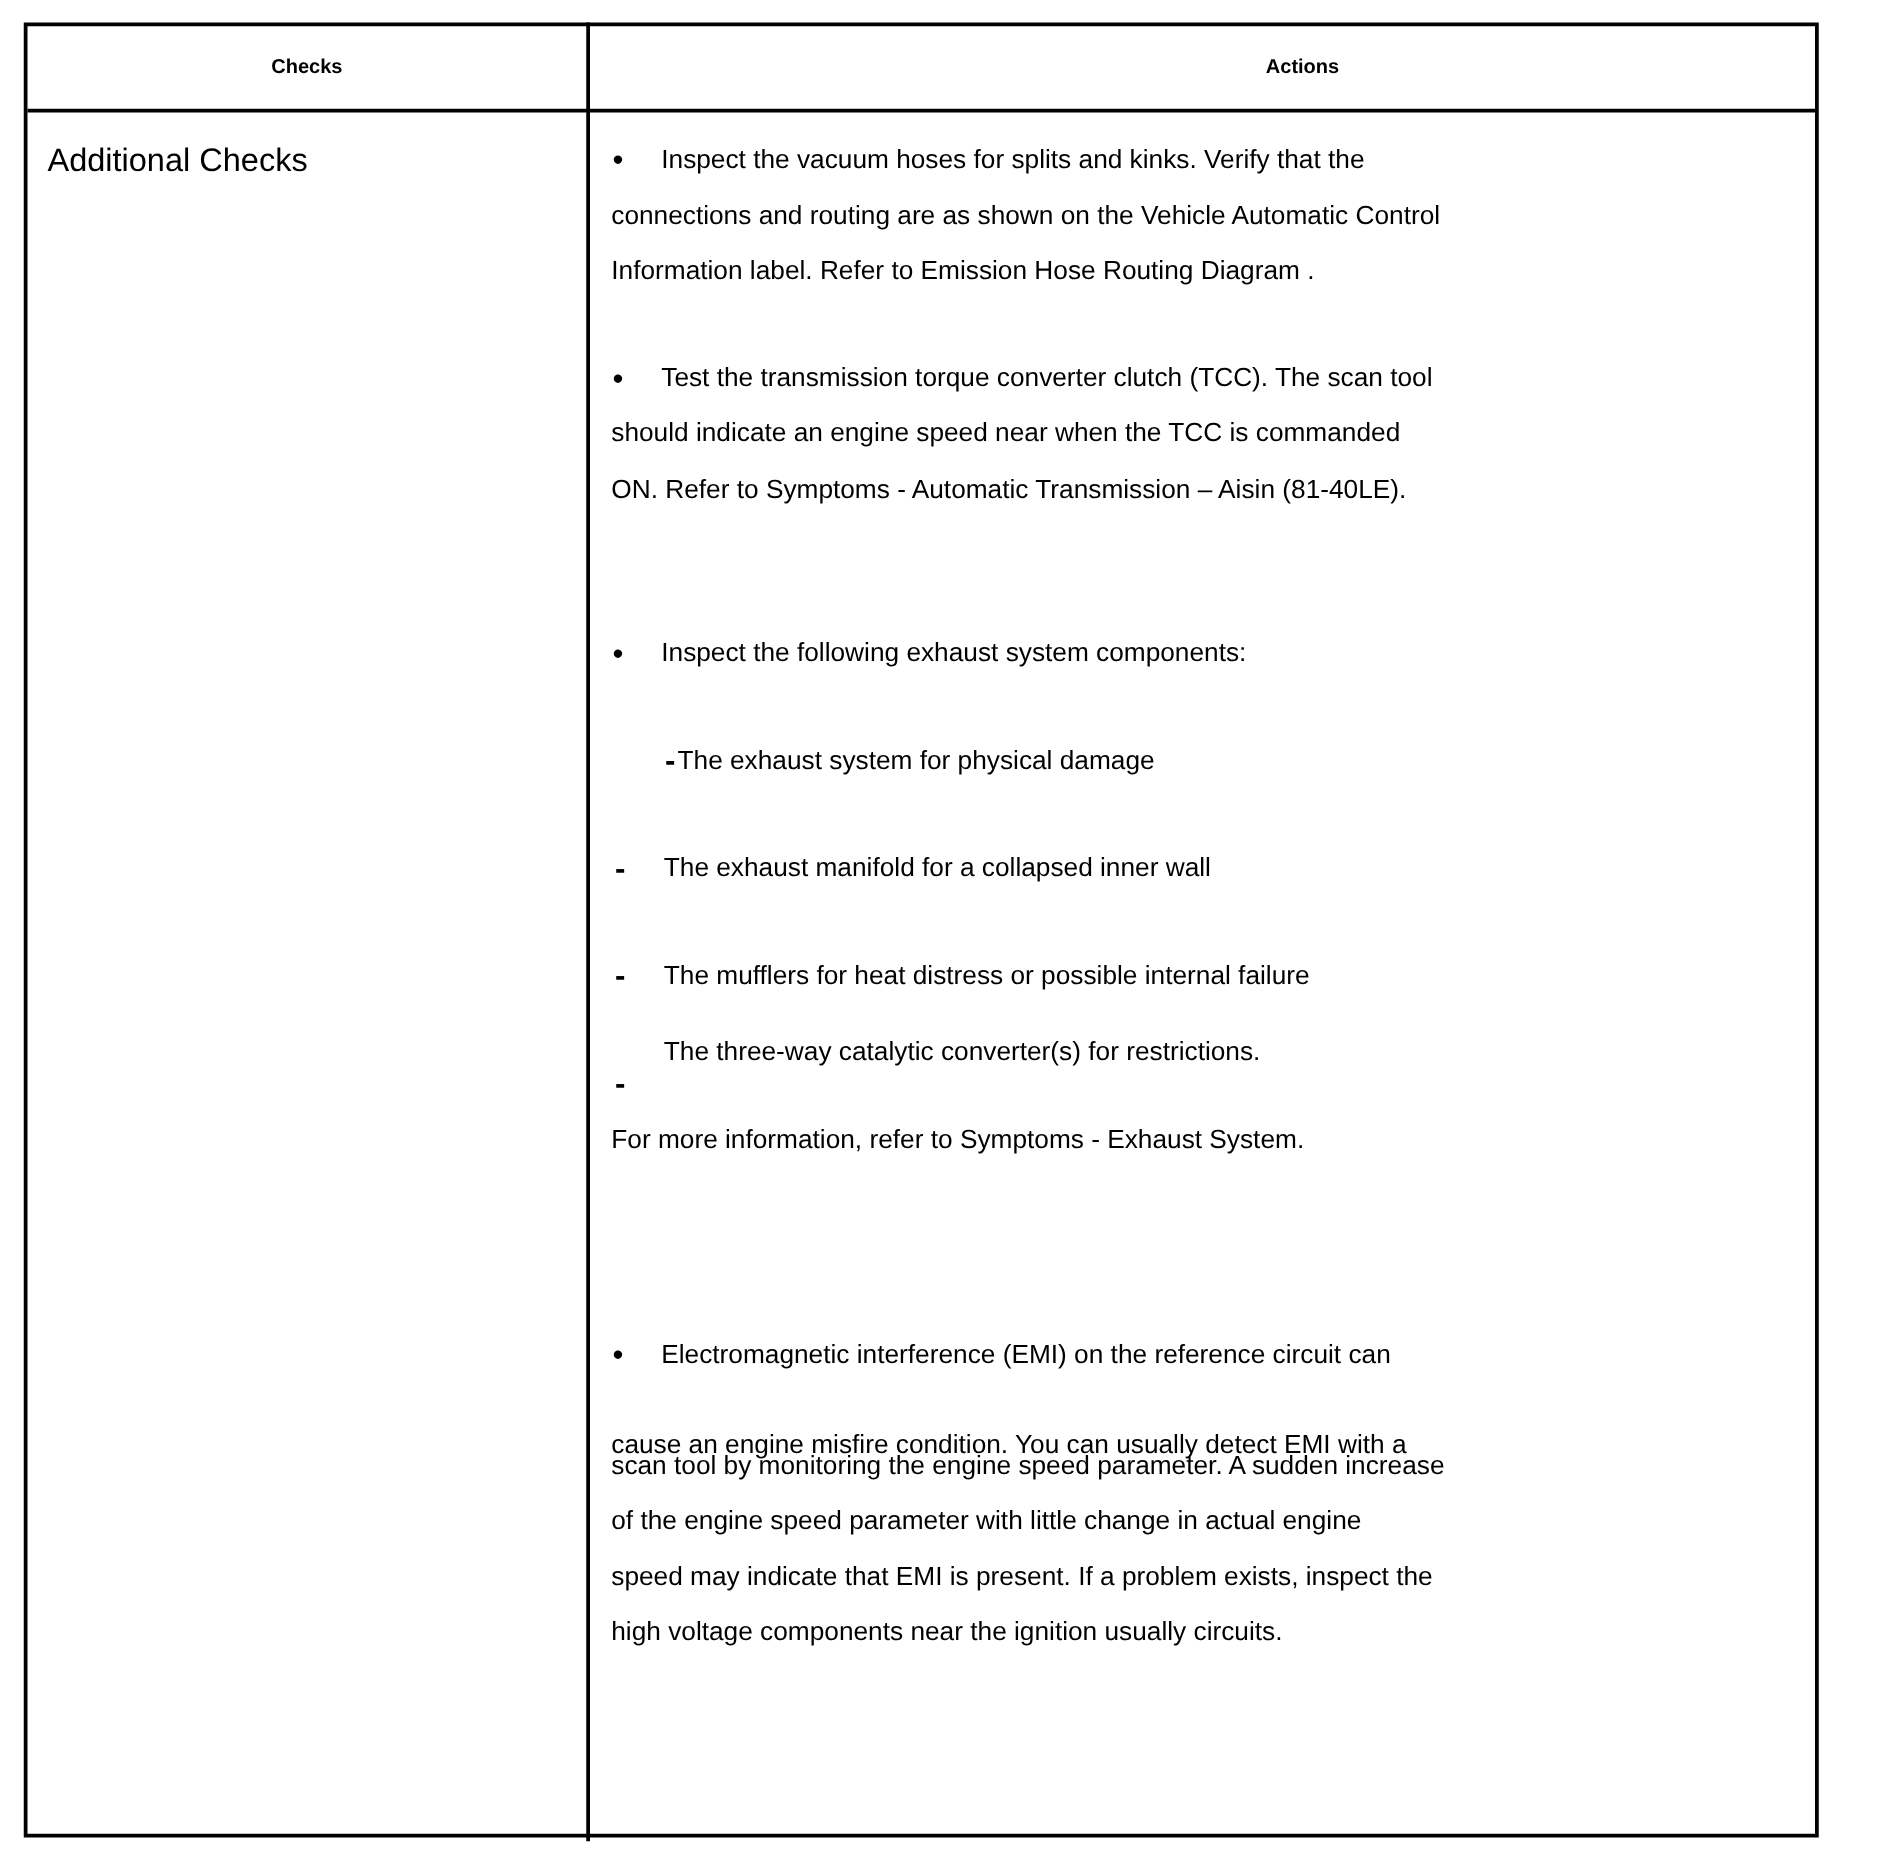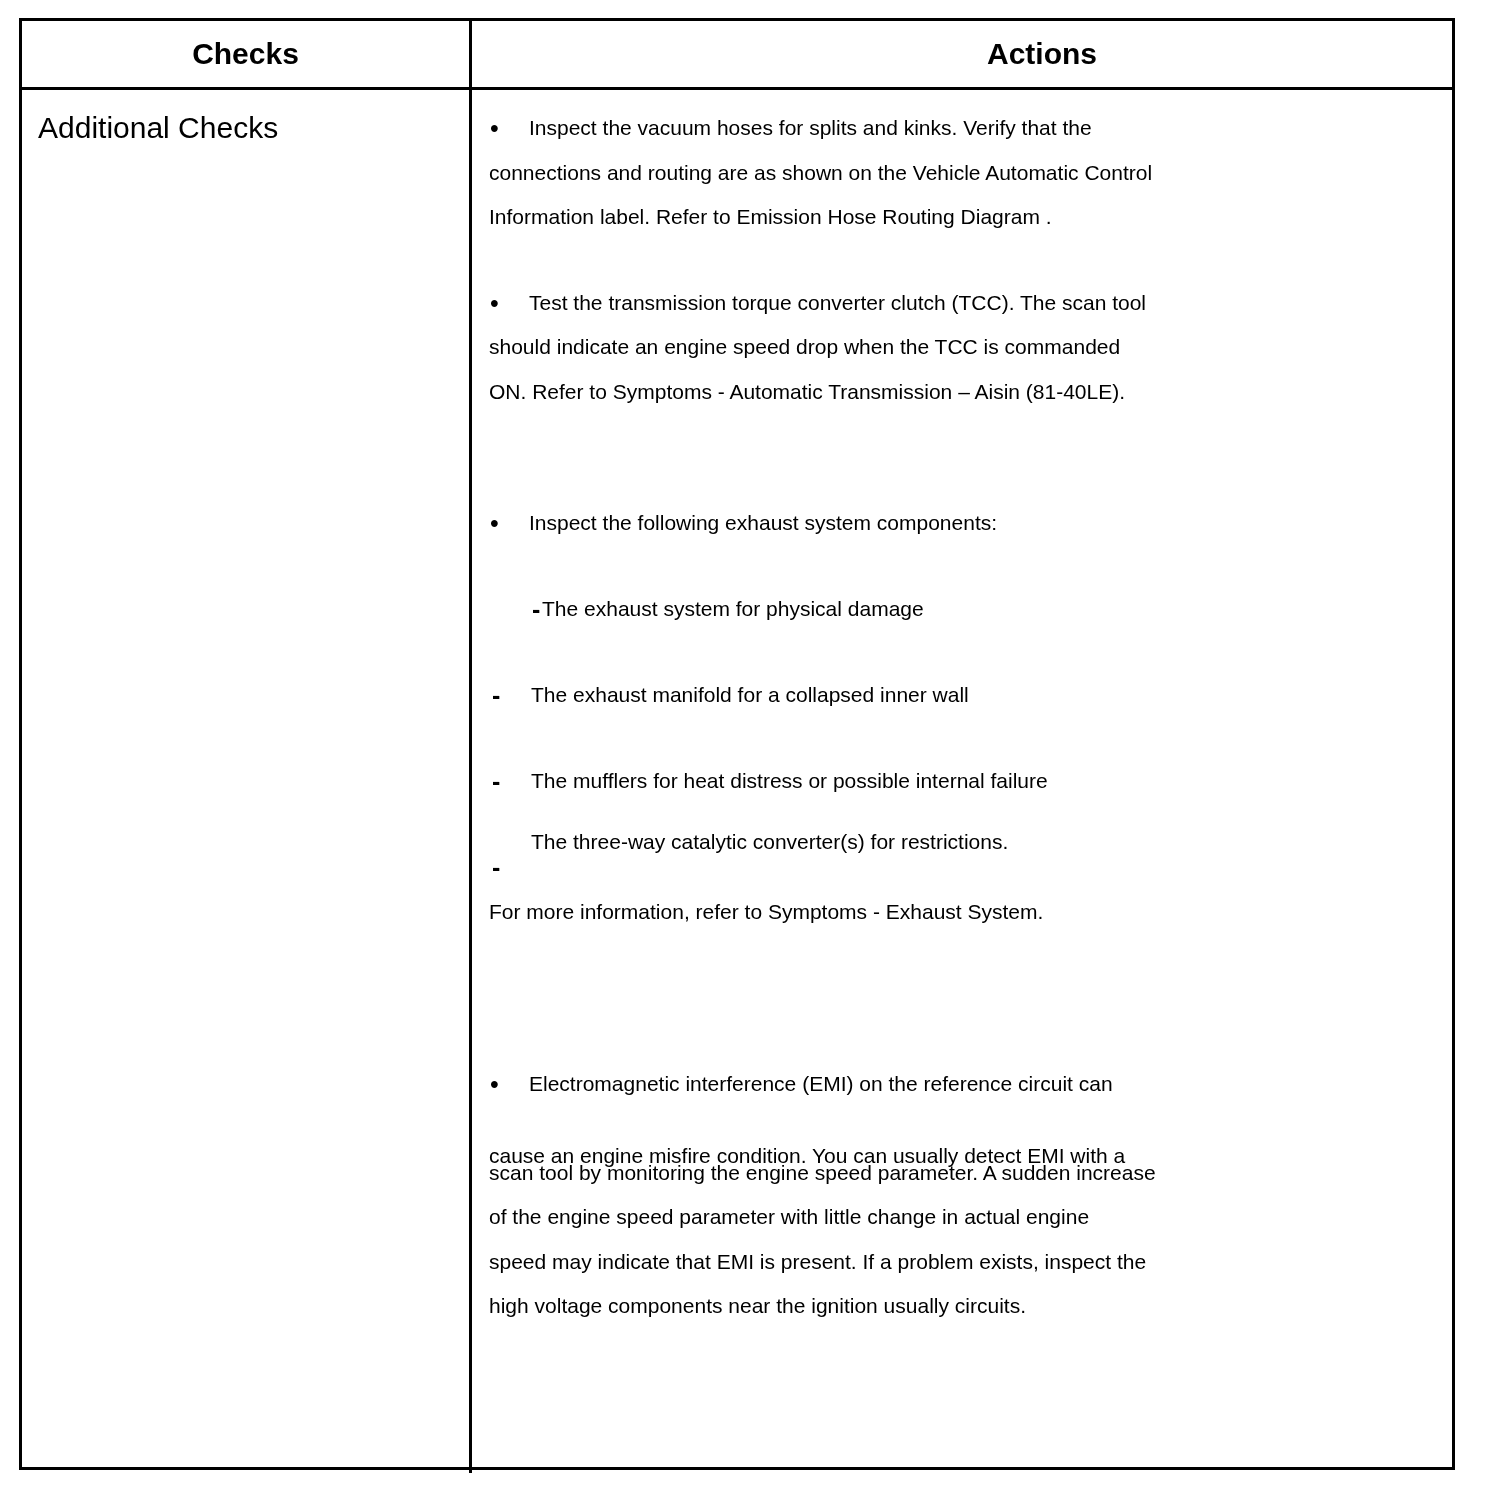--- a/index.html
+++ b/index.html
@@ -41,29 +41,29 @@
       background: #000;
     }
     .hdr {
       position: absolute;
       top: 0;
       height: 66px;
       display: flex;
       align-items: center;
       justify-content: center;
       font-weight: bold;
-      font-size: 30px;
+      font-size: 16px;
     }
     .hdr-checks { left: 0; width: 447px; }
     .hdr-actions { left: 450px; width: 1140px; }
     .check-label {
       position: absolute;
       left: 16px;
       top: 92px;
-      font-size: 30px;
+      font-size: 26px;
       line-height: 30px;
     }
     .t {
       position: absolute;
       font-size: 21px;
       line-height: 30px;
       white-space: nowrap;
     }
     .bullet {
       position: absolute;
@@ -90,21 +90,21 @@
   <div>
     <span class="bullet" style="left:468px; top:92px;">•</span>
     <span class="t" style="left:507px; top:92px;">Inspect the vacuum hoses for splits and kinks. Verify that the</span>
     <span class="t" style="left:467px; top:137px;">connections and routing are as shown on the Vehicle Automatic Control</span>
     <span class="t" style="left:467px; top:181px;">Information label. Refer to Emission Hose Routing Diagram .</span>
   </div>
 
   <div>
     <span class="bullet" style="left:468px; top:267px;">•</span>
     <span class="t" style="left:507px; top:267px;">Test the transmission torque converter clutch (TCC). The scan tool</span>
-    <span class="t" style="left:467px; top:311px;">should indicate an engine speed drop when the TCC is commanded</span>
+    <span class="t" style="left:467px; top:311px;">should indicate an engine speed near when the TCC is commanded</span>
     <span class="t" style="left:467px; top:356px;">ON. Refer to Symptoms - Automatic Transmission – Aisin (81-40LE).</span>
   </div>
 
   <div>
     <span class="bullet" style="left:468px; top:487px;">•</span>
     <span class="t" style="left:507px; top:487px;">Inspect the following exhaust system components:</span>
 
     <span class="bullet" style="left:510px; top:573px; font-weight:bold;">-</span>
     <span class="t" style="left:520px; top:573px;">The exhaust system for physical damage</span>
 

